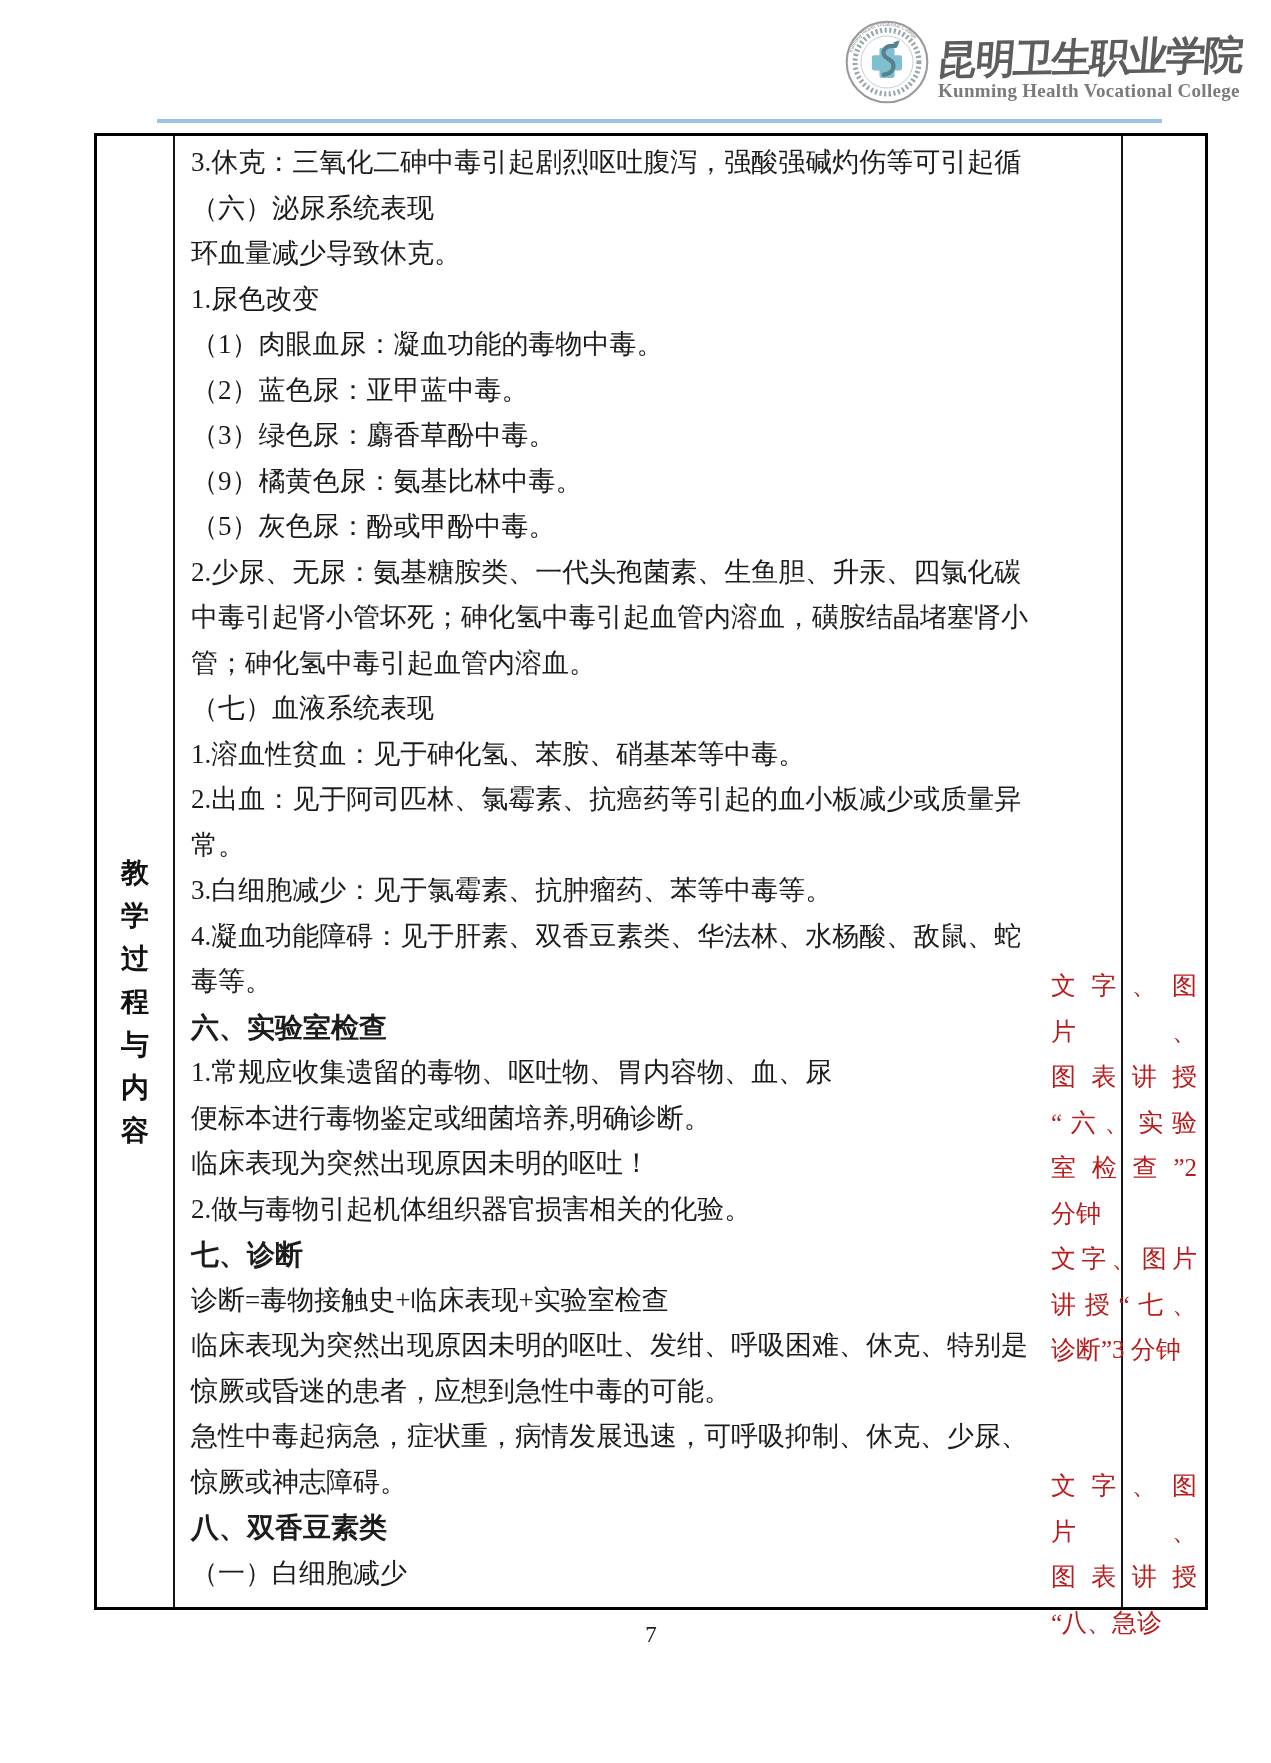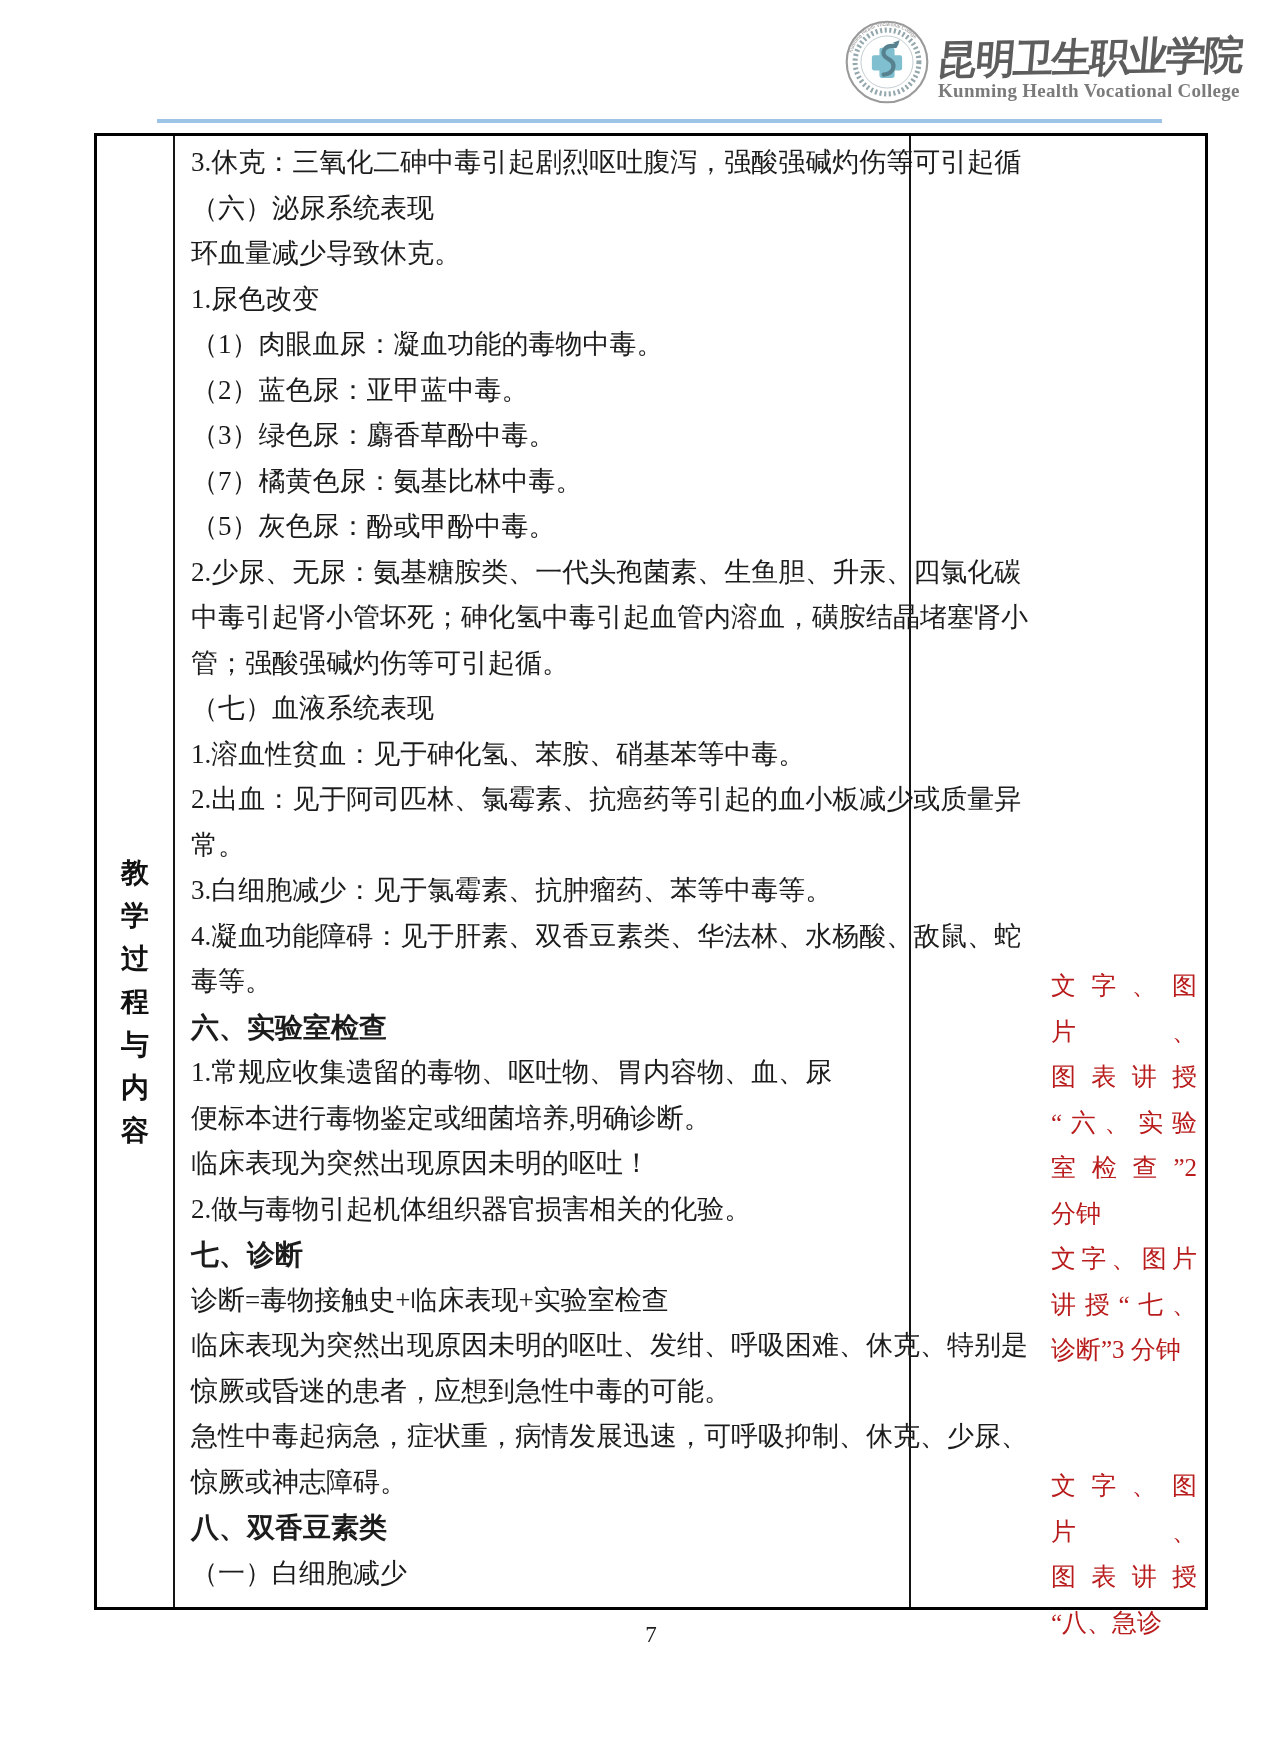--- a/index.html
+++ b/index.html
@@ -32,21 +32,21 @@
   .col-left{
     position:absolute;left:0;top:0;bottom:0;width:78px;
     border-right:2px solid #141414;box-sizing:border-box;
   }
   .vertical-title{
     position:absolute;left:0;top:715px;width:76px;text-align:center;
     font-size:28px;font-weight:700;line-height:43px;color:#111;
     font-family:"Liberation Sans","DejaVu Sans",sans-serif;
   }
   .col-main{
-    position:absolute;left:78px;top:0;bottom:0;width:736px;
+    position:absolute;left:78px;top:0;bottom:0;width:948px;
     border-right:2px solid #141414;box-sizing:border-box;
   }
   .main-lines{position:absolute;left:16px;top:4px;right:6px;}
   .line{
     font-size:27px;line-height:45.5px;height:45.5px;white-space:nowrap;
     color:#1c1c1c;
   }
   .line.heading{
     font-weight:700;font-size:28px;
     font-family:Liberation Sans, sans-serif;
@@ -109,25 +109,25 @@
   </div>
   <div class="col-main">
     <div class="main-lines" id="main-lines">
         <div class="line">3.休克：三氧化二砷中毒引起剧烈呕吐腹泻，强酸强碱灼伤等可引起循</div>
         <div class="line">（六）泌尿系统表现</div>
         <div class="line">环血量减少导致休克。</div>
         <div class="line">1.尿色改变</div>
         <div class="line">（1）肉眼血尿：凝血功能的毒物中毒。</div>
         <div class="line">（2）蓝色尿：亚甲蓝中毒。</div>
         <div class="line">（3）绿色尿：麝香草酚中毒。</div>
-        <div class="line">（7）橘黄色尿：氨基比林中毒。</div>
+        <div class="line">（9）橘黄色尿：氨基比林中毒。</div>
         <div class="line">（5）灰色尿：酚或甲酚中毒。</div>
         <div class="line">2.少尿、无尿：氨基糖胺类、一代头孢菌素、生鱼胆、升汞、四氯化碳</div>
         <div class="line">中毒引起肾小管坏死；砷化氢中毒引起血管内溶血，磺胺结晶堵塞肾小</div>
-        <div class="line">管；强酸强碱灼伤等可引起循。</div>
+        <div class="line">管；砷化氢中毒引起血管内溶血。</div>
         <div class="line">（七）血液系统表现</div>
         <div class="line">1.溶血性贫血：见于砷化氢、苯胺、硝基苯等中毒。</div>
         <div class="line">2.出血：见于阿司匹林、氯霉素、抗癌药等引起的血小板减少或质量异</div>
         <div class="line">常。</div>
         <div class="line">3.白细胞减少：见于氯霉素、抗肿瘤药、苯等中毒等。</div>
         <div class="line">4.凝血功能障碍：见于肝素、双香豆素类、华法林、水杨酸、敌鼠、蛇</div>
         <div class="line">毒等。</div>
         <div class="line heading">六、实验室检查</div>
         <div class="line">1.常规应收集遗留的毒物、呕吐物、胃内容物、血、尿</div>
         <div class="line">便标本进行毒物鉴定或细菌培养,明确诊断。</div>

